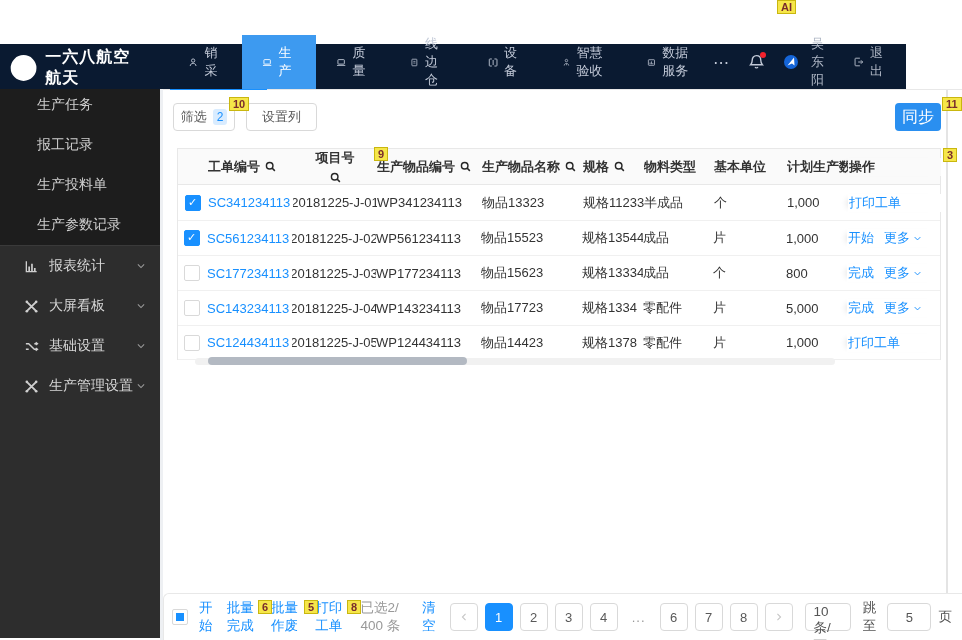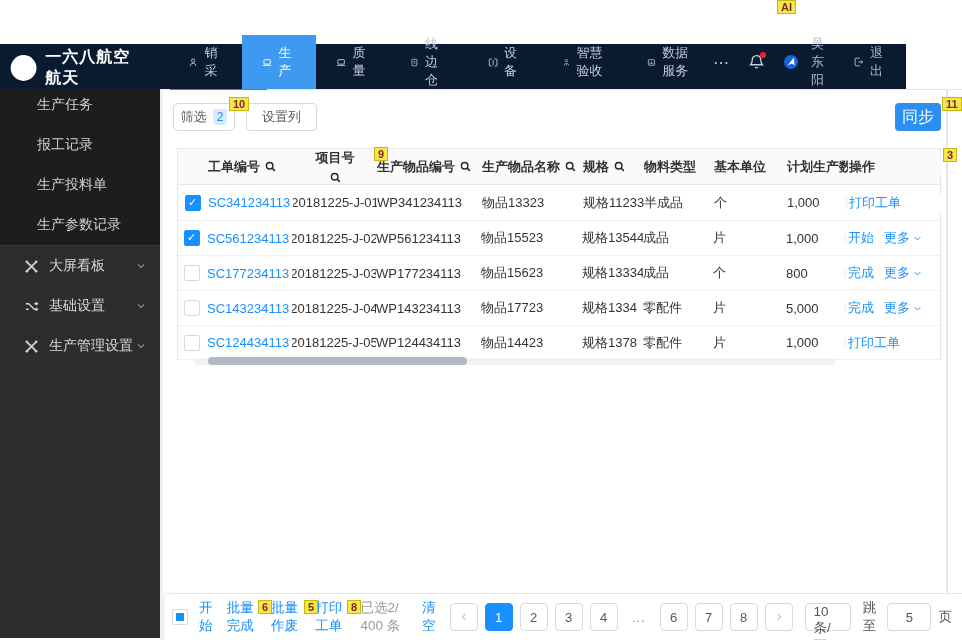--- a/index.html
+++ b/index.html
@@ -271,20 +271,29 @@
         </div>
       <div class="submenu-item">
           <span>生产投料单</span>
         </div>
       <div class="submenu-item">
           <span>生产参数记录</span>
         </div>
     </div>
     <div class="menu-group plain">
       <svg class="g-icon" viewBox="0 0 16 16" style="color:#cfcfcf">
+          <use href="#i-chart"></use>
+        </svg>
+      <span>报表统计</span>
+      <svg class="chev" viewBox="0 0 16 16" style="color:#9a9a9a">
+          <use href="#i-chev-down"></use>
+        </svg>
+    </div>
+    <div class="menu-group plain">
+      <svg class="g-icon" viewBox="0 0 16 16" style="color:#cfcfcf">
           <use href="#i-tools"></use>
         </svg>
       <span>大屏看板</span>
       <svg class="chev" viewBox="0 0 16 16" style="color:#9a9a9a">
           <use href="#i-chev-down"></use>
         </svg>
     </div>
     <div class="menu-group plain">
       <svg class="g-icon" viewBox="0 0 16 16" style="color:#cfcfcf">
           <use href="#i-shuffle"></use>

